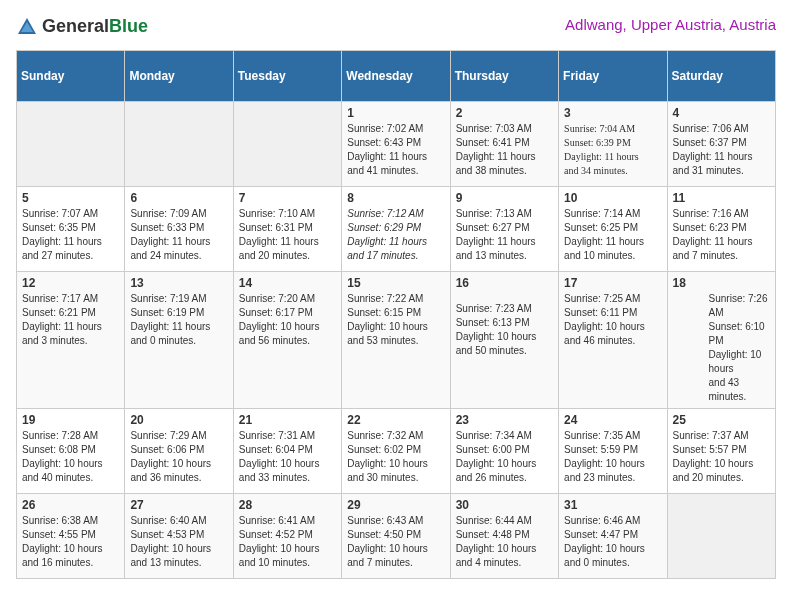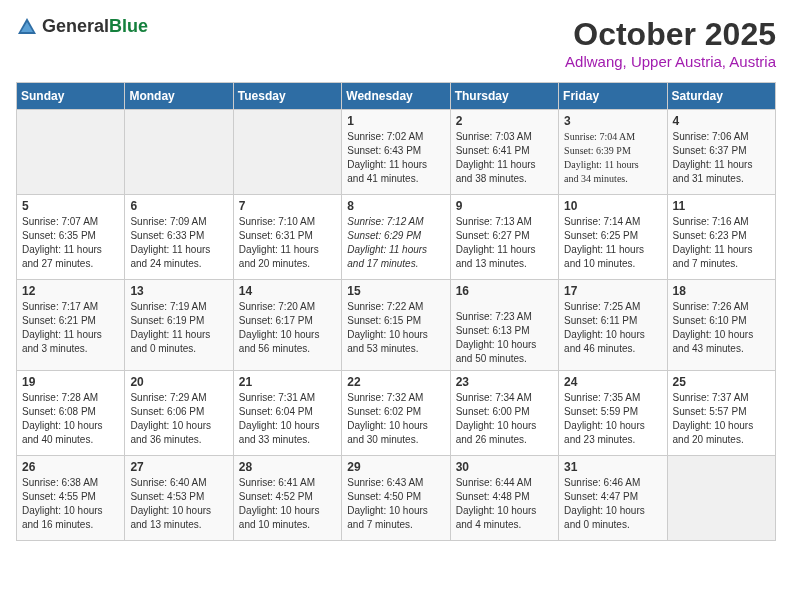--- a/index.html
+++ b/index.html
@@ -52,21 +52,21 @@
     table {
       width: 100%;
       border-collapse: collapse;
       table-layout: fixed;
     }
     thead tr th {
       background-color: #2e6da4;
       color: #fff;
       font-size: 12px;
       font-weight: bold;
-      padding: 6px 4px;
+      padding: 18px 4px;
       text-align: left;
       border: 1px solid #ccc;
     }
     tbody tr td {
       vertical-align: top;
       border: 1px solid #ccc;
       padding: 4px 5px;
       height: 85px;
       background: #fff;
       font-size: 10.5px;
@@ -96,21 +96,20 @@
   <div class="logo">
     <svg class="logo-icon" viewBox="0 0 22 22">
       <polygon points="11,2 20,18 2,18" fill="#2e6da4"></polygon>
       <polygon points="11,6 17,16 5,16" fill="#5a9fd4"></polygon>
     </svg>
     <div>
       <div><span class="logo-text-general">General</span><span class="logo-text-blue">Blue</span></div>
     </div>
   </div>
   <div class="title-section">
-    <div class="month-title">October 2025</div>
     <div class="location-title">Adlwang, Upper Austria, Austria</div>
   </div>
 </div>
 
 <table>
   <thead>
     <tr>
     <th>Sunday</th>
         <th>Monday</th>
         <th>Tuesday</th>
@@ -243,21 +242,21 @@
         </td>
         <td>
           <div class="day-number">17</div>
           <div class="day-info" style="white-space: pre-line;">Sunrise: 7:25 AM
 Sunset: 6:11 PM
 Daylight: 10 hours
 and 46 minutes.</div>
         </td>
         <td>
           <div class="day-number">18</div>
-          <div class="day-info" style="white-space: pre-line;">Sunrise: 7:26 AM
+          <div class="day-info" style="white-space: pre-line; margin-left: 36px;">Sunrise: 7:26 AM
 Sunset: 6:10 PM
 Daylight: 10 hours
 and 43 minutes.</div>
         </td>
       </tr>
       <tr>
         <td>
           <div class="day-number">19</div>
           <div class="day-info" style="white-space: pre-line;">Sunrise: 7:28 AM
 Sunset: 6:08 PM

